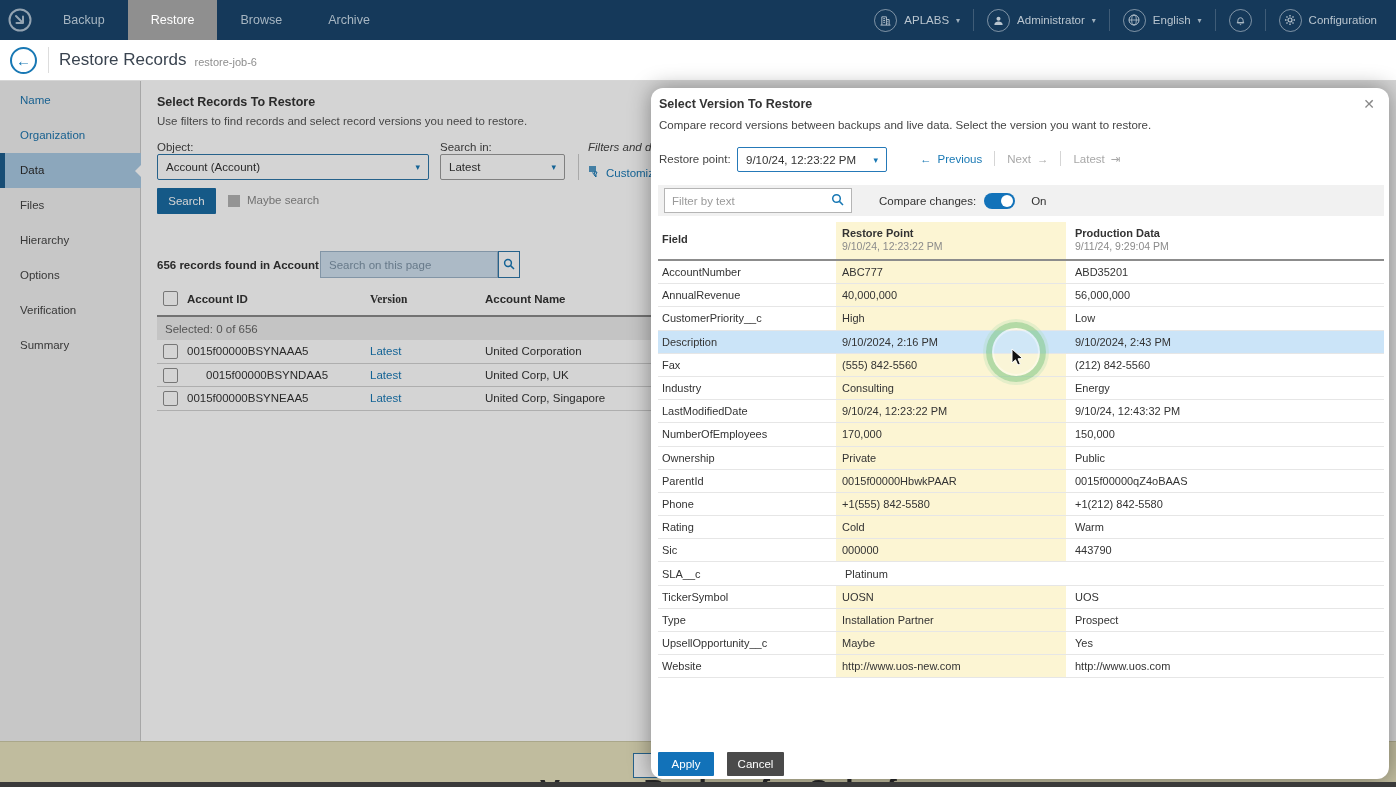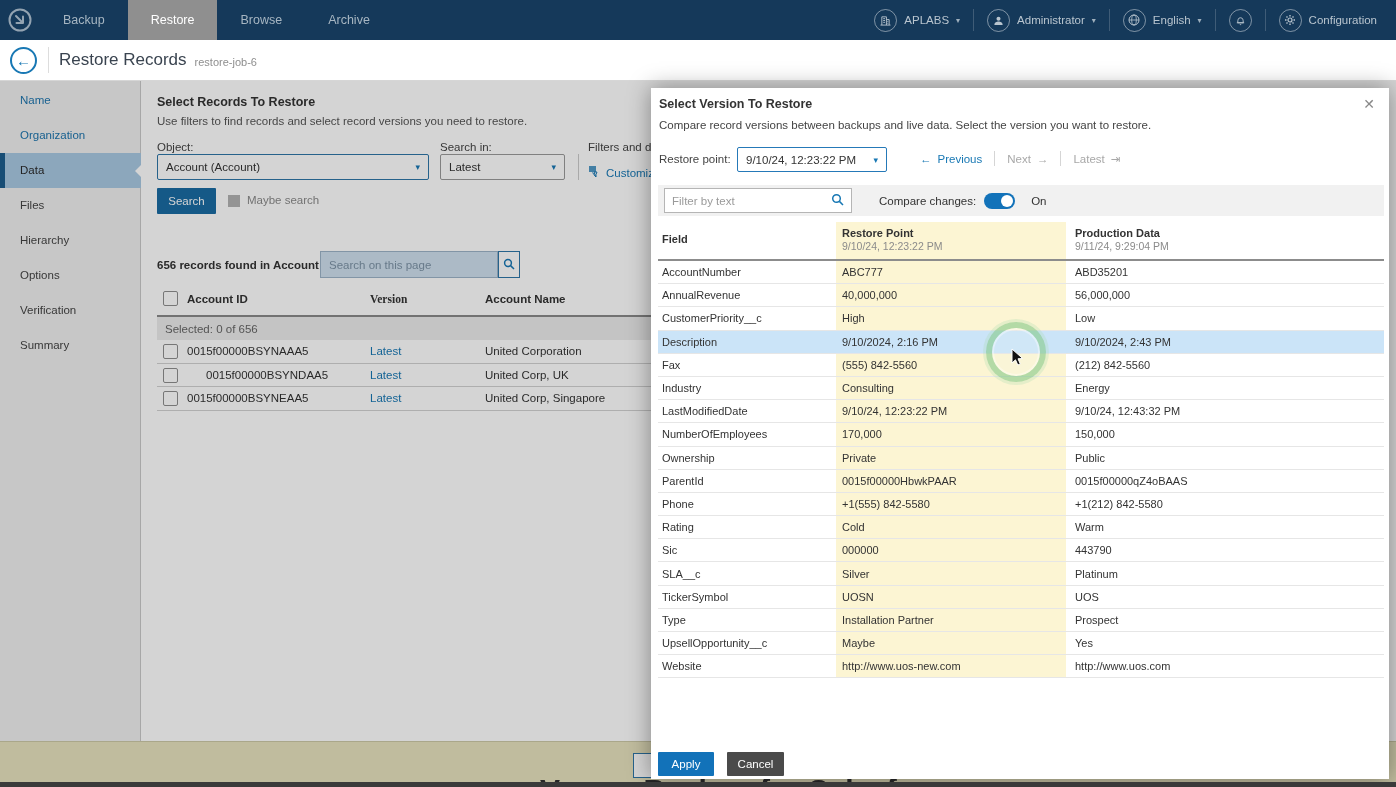--- a/index.html
+++ b/index.html
@@ -45,21 +45,21 @@
   .btn-primary { background:#1a6ba3; color:#fff; }
   .checkbox { background:#fff; border:1px solid #8f8f8f; border-radius:2px; }
 
   
   .rrow { position:absolute; left:157px; width:560px; border-bottom:1px solid #d2d2d2; }
 
   
   #backdrop { position:absolute; left:0; top:81px; width:1396px; height:706px; background:rgba(0,0,0,0.17); z-index:5; }
 
   
-  #modal { position:absolute; left:651px; top:88px; width:738px; height:691px; background:#fff; z-index:10; box-shadow:0 0 22px rgba(0,0,0,0.38); }
+  #modal { position:absolute; left:651px; top:88px; width:738px; height:691px; background:#fff; z-index:10; box-shadow:0 0 22px rgba(0,0,0,0.38);border-radius:12px; }
   #modal-close { position:absolute; right:14px; top:8px; color:#888; font-size:14px; cursor:pointer; }
   #vt-filterbar { position:absolute; left:7px; top:97px; width:726px; height:31px; background:#f1f1f1; display:flex; align-items:center; }
   #vt-filter-input { width:188px; height:25px; background:#fff; border:1px solid #b5b5b5; margin-left:6px; display:flex; align-items:center; justify-content:space-between; padding:0 7px; }
   .placeholder { color:#9a9a9a; }
   #toggle { width:31px; height:16px; border-radius:9px; background:#1272b9; position:relative; cursor:pointer; }
   #toggle .knob { position:absolute; right:2px; top:2px; width:12px; height:12px; border-radius:50%; background:#fff; }
 
   
   #vt-table { position:absolute; left:7px; top:134px; width:726px; }
   .vt-hdr { display:grid; grid-template-columns:178px 230px 1fr; height:39px; border-bottom:2px solid #8c8c8c; }
@@ -191,21 +191,21 @@
       <span class="select-chev">▾</span>
     </div>
 
     <div class="abs lbl" style="left:440px; top:60px;">Search in:</div>
     <div class="abs select-box" style="left:440px; top:73px; width:125px; height:26px;">
       <span>Latest</span>
       <span class="select-chev">▾</span>
     </div>
 
     <div class="abs" style="left:578px; top:73px; width:1px; height:26px; background:#ccc;"></div>
-    <div class="abs lbl" style="left:588px; top:60px; white-space:nowrap;">Filters and d</div>
+    <div class="abs lbl" style="left:588px; top:60px; white-space:nowrap;font-style:italic;">Filters and d</div>
     <div class="abs" style="left:588px; top:85px; display:flex; align-items:center; gap:5px; white-space:nowrap;">
       <span>
         <svg width="13" height="12" viewBox="0 0 13 12">
             <path d="M1 1 H8 M1 3 H8 M1 5 H8" stroke="#1878b4" stroke-width="1.3"></path>
             <path d="M6 6 L9 6 L8 8.5 V11 L7 10 V8.5 Z M4.5 6.5 L7.5 10.5" stroke="#1878b4" stroke-width="1" fill="none"></path>
           </svg>
       </span>
       <span class="blue-link">Customiz</span>
     </div>
 
@@ -380,21 +380,20 @@
             <div class="c2">Cold</div>
             <div class="c3">Warm</div>
           </div>
           <div class="vt-row">
             <div class="c1">Sic</div>
             <div class="c2">000000</div>
             <div class="c3">443790</div>
           </div>
           <div class="vt-row">
             <div class="c1">SLA__c</div>
-            <div class="c2">Silver</div>
             <div class="c3">Platinum</div>
           </div>
           <div class="vt-row">
             <div class="c1">TickerSymbol</div>
             <div class="c2">UOSN</div>
             <div class="c3">UOS</div>
           </div>
           <div class="vt-row">
             <div class="c1">Type</div>
             <div class="c2">Installation Partner</div>

